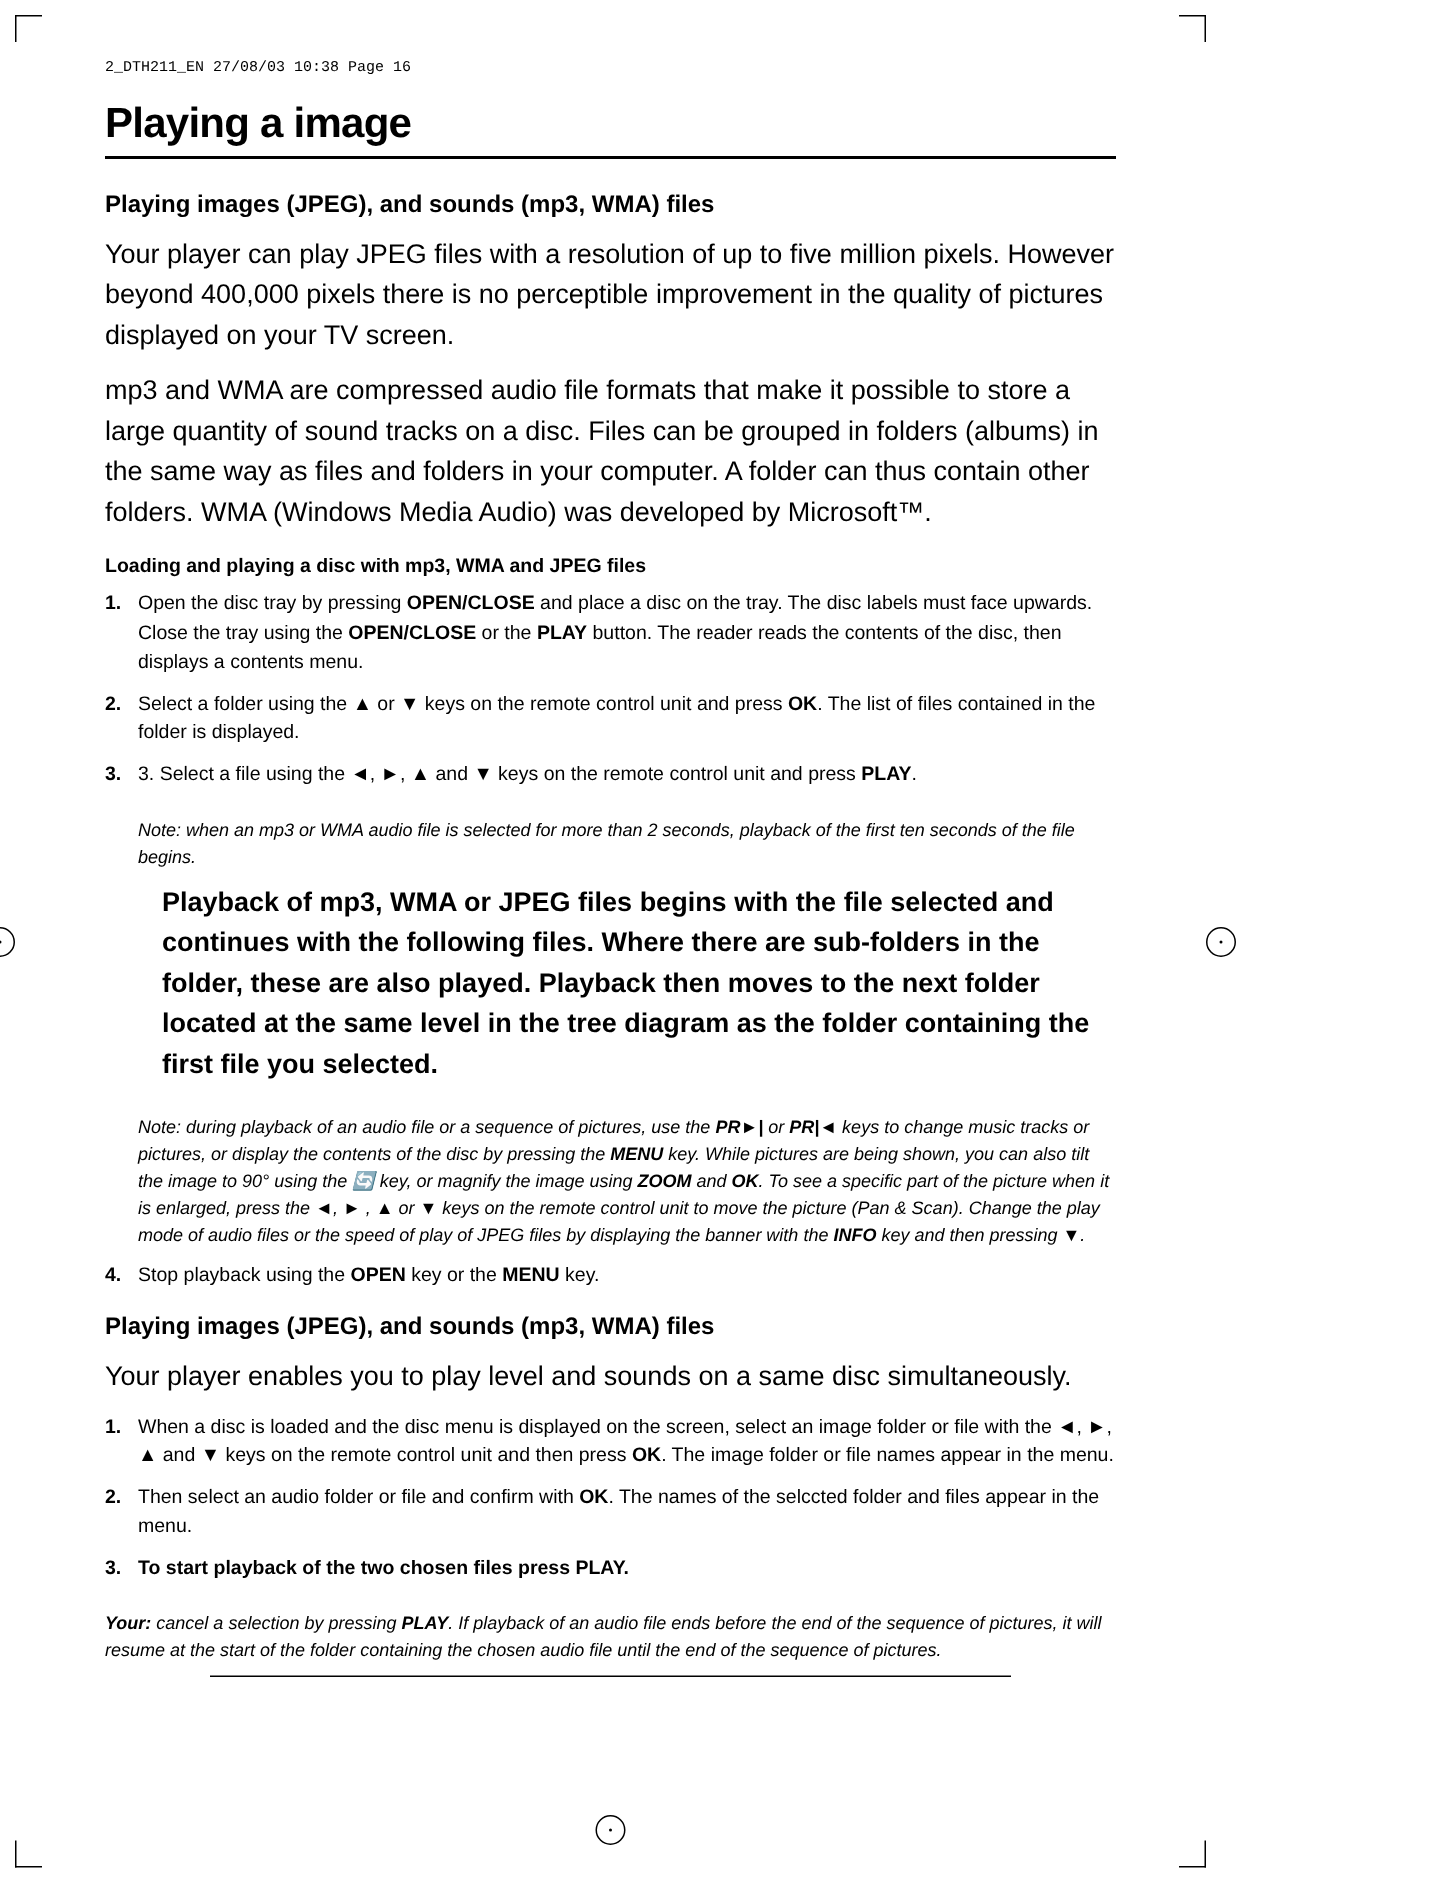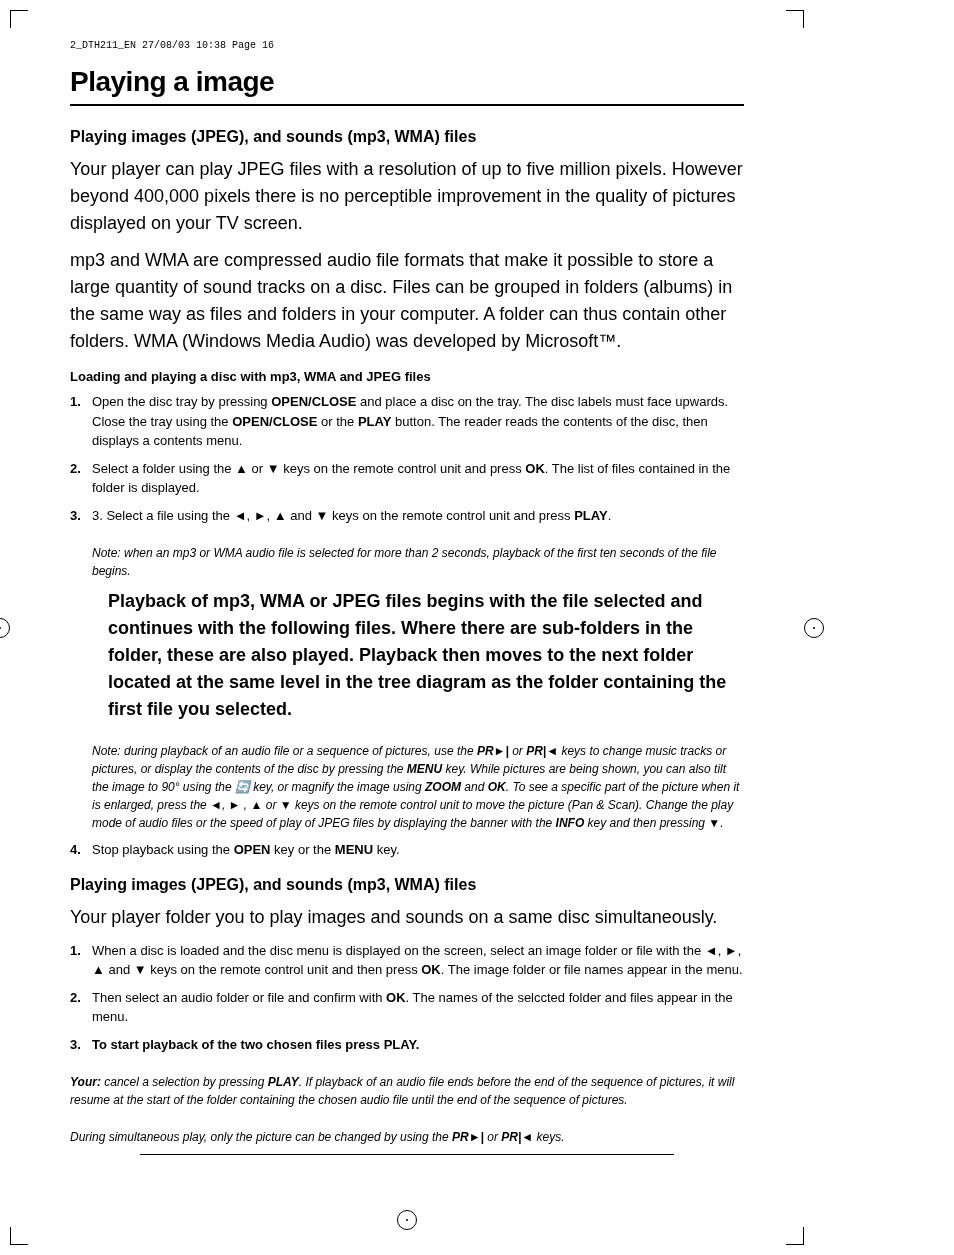--- a/index.html
+++ b/index.html
@@ -218,44 +218,41 @@
     <li>
       <span class="num bold">4.</span>
       <span class="content">Stop playback using the <span class="bold">OPEN</span> key or the <span class="bold">MENU</span> key.</span>
     </li>
   </ol>
 
   <div class="section-heading" style="margin-top: 16px;">
     <span>Playing images (JPEG), and sounds (mp3, WMA) files</span>
   </div>
 
-  <p class="body-text">Your player folder you to play images and sounds on a same disc simultaneously.</p>
+  <p class="body-text">Your player enables you to play level and sounds on a same disc simultaneously.</p>
 
   <ol class="num-list">
     <li>
       <span class="num bold">1.</span>
       <span class="content">When a disc is loaded and the disc menu is displayed on the screen, select an image folder or file with the ◄, ►, ▲ and ▼ keys on the remote control unit and then press <span class="bold">OK</span>. The image folder or file names appear in the menu.</span>
     </li>
     <li>
       <span class="num bold">2.</span>
       <span class="content">Then select an audio folder or file and confirm with <span class="bold">OK</span>. The names of the selccted folder and files appear in the menu.</span>
     </li>
     <li>
       <span class="num bold">3.</span>
       <span class="content bold">To start playback of the two chosen files press <span class="bold">PLAY</span>.</span>
     </li>
   </ol>
 
   <p class="note-text">
     <em><span class="bold">Your:</span> cancel a selection by pressing <span class="bold">PLAY</span>. If playback of an audio file ends before the end of the sequence of pictures, it will resume at the start of the folder containing the chosen audio file until the end of the sequence of pictures.</em>
   </p>
 
-  <p class="note-text">
-    <em>During simultaneous play, only the picture can be changed by using the <span class="bold">PR►|</span>  or <span class="bold">PR|◄</span>  keys.</em>
-  </p>
 
   <hr class="footer-rule-top">
 
   <div style="position:absolute; bottom: 25px; left:50%; transform:translateX(-50%);">
     <div style="width:20px; height:20px; border:1px solid #000; border-radius:50%; position:relative;">
       <div style="position:absolute; top:50%; left:50%; transform:translate(-50%,-50%); width:2px; height:2px; background:#000; border-radius:50%;"></div>
     </div>
   </div>
 </div>
 

